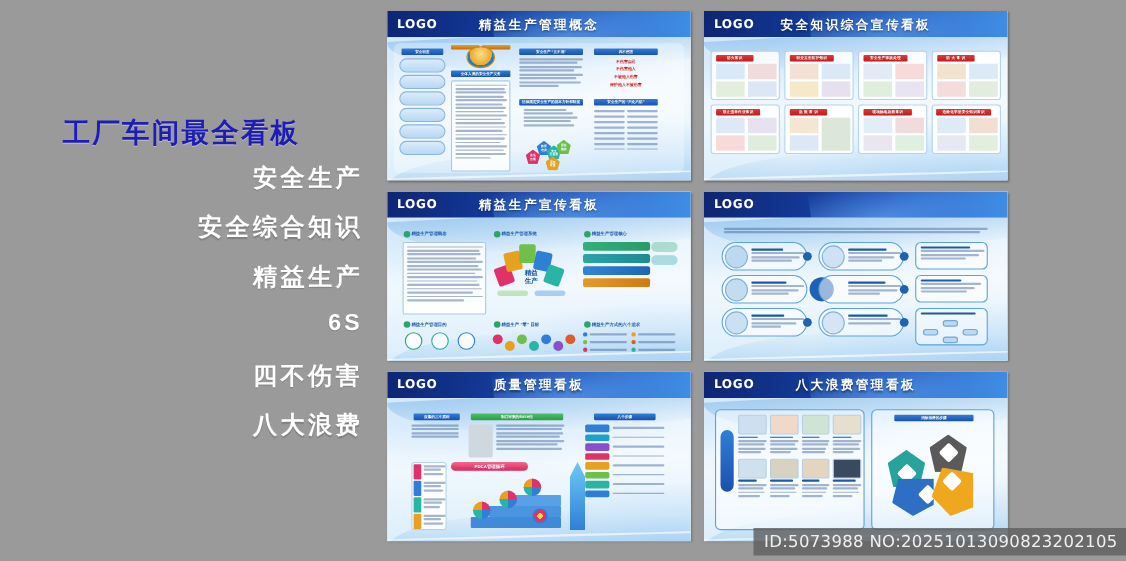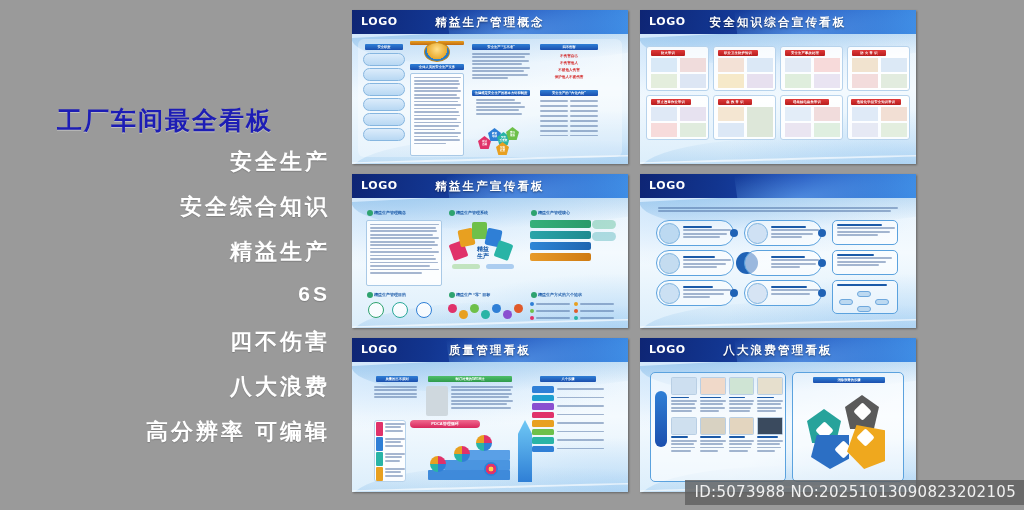--- a/index.html
+++ b/index.html
@@ -162,21 +162,20 @@
 <div id="stage">
 
   <div class="promo">
     <div class="promo-title">工厂车间最全看板</div>
     <div class="promo-line pl1">安全生产</div>
     <div class="promo-line pl3">精益生产</div>
     <div class="promo-line pl2">安全综合知识</div>
     <div class="promo-line pl4">6S</div>
     <div class="promo-line pl5">四不伤害</div>
     <div class="promo-line pl6">八大浪费</div>
-    <div class="promo-line pl7">高分辨率 可编辑</div>
 
   </div>
 
   <div class="grid">
 
     <div class="poster c0 r0">
       <div class="p-head">
         <span class="p-logo">LOGO</span>
         <span class="p-title">精益生产管理概念</span>
       </div>

